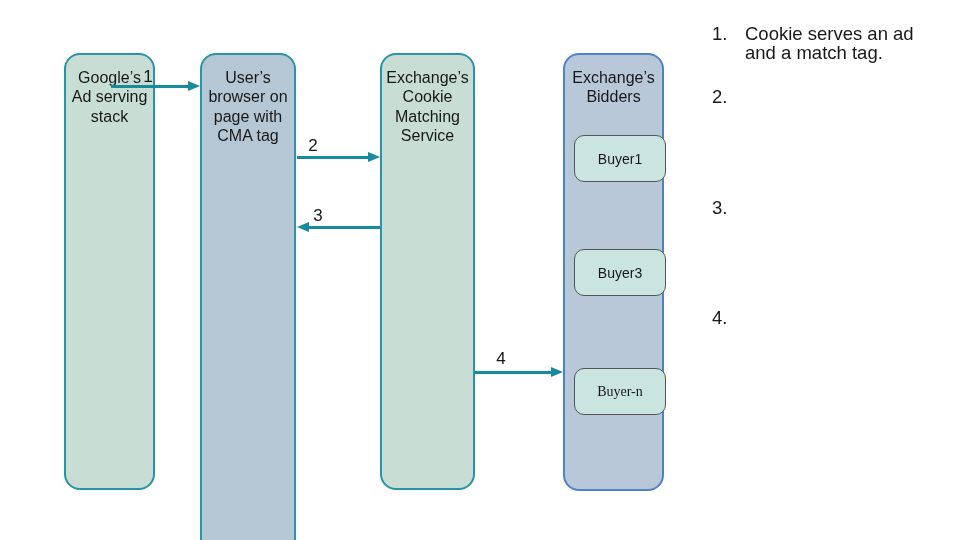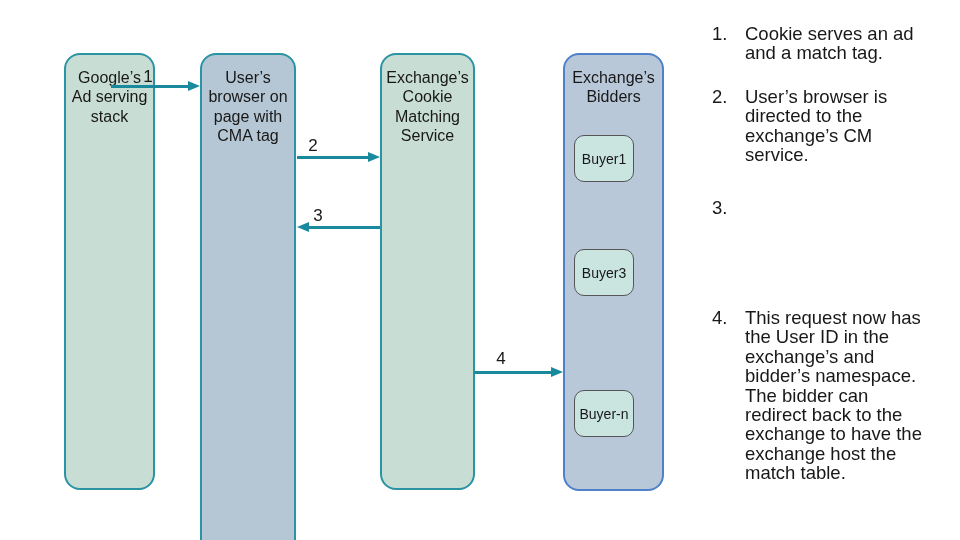--- a/index.html
+++ b/index.html
@@ -31,35 +31,35 @@
     white-space: pre-line;
   }
   #lane1 { left: 20px;  top: 53px; width: 91px;  height: 437px; margin-left: 44px; }
   #lane2 { left: 200px; top: 53px; width: 96px;  height: 528px; }
   #lane3 { left: 380px; top: 53px; width: 95px;  height: 437px; }
   #lane4 { left: 563px; top: 53px; width: 101px; height: 438px; }
 
   
   .buyer {
     position: absolute;
-    width: 60px;
+    width: 92px;
     height: 47px;
     box-sizing: border-box;
     background: #cae5df;
     border: 1px solid #555555;
     border-radius: 10px;
     display: flex;
     align-items: center;
     justify-content: center;
     font-size: 14px;
   }
   #buyer1 { left: 574px; top: 135px; }
   #buyer2 { left: 574px; top: 192px; }
   #buyer3 { left: 574px; top: 249px; }
-  #buyerN { left: 574px; top: 390px; }
+  #buyerN { left: 574px; top: 368px; font-family: Liberation Serif, serif; }
 
   
   .arrow-line { position: absolute; height: 3px; background: #19899d; }
   .arrow-head {
     position: absolute; width: 0; height: 0;
     border-top: 5px solid transparent;
     border-bottom: 5px solid transparent;
   }
   .arrow-head.right { border-left: 12px solid #19899d; }
   .arrow-head.left  { border-right: 12px solid #19899d; }
@@ -155,34 +155,21 @@
   <div class="arrow-head right" id="a4-head"></div>
   <span class="arrow-num" id="a4-num">4</span>
 
   <div class="step" id="step1">
     <span class="step-num">1.</span>
     <span class="step-text">Cookie serves an ad
 and a match tag.</span>
   </div>
   <div class="step" id="step2">
     <span class="step-num">2.</span>
-    <span class="step-text">User’s browser is
-directed to the
-exchange’s CM
-service.</span>
   </div>
   <div class="step" id="step3">
     <span class="step-num">3.</span>
   </div>
   <div class="step" id="step4">
     <span class="step-num">4.</span>
-    <span class="step-text">This request now has
-the User ID in the
-exchange’s and
-bidder’s namespace.
-The bidder can
-redirect back to the
-exchange to have the
-exchange host the
-match table.</span>
   </div>
 
 </div>
 
 </body></html>

